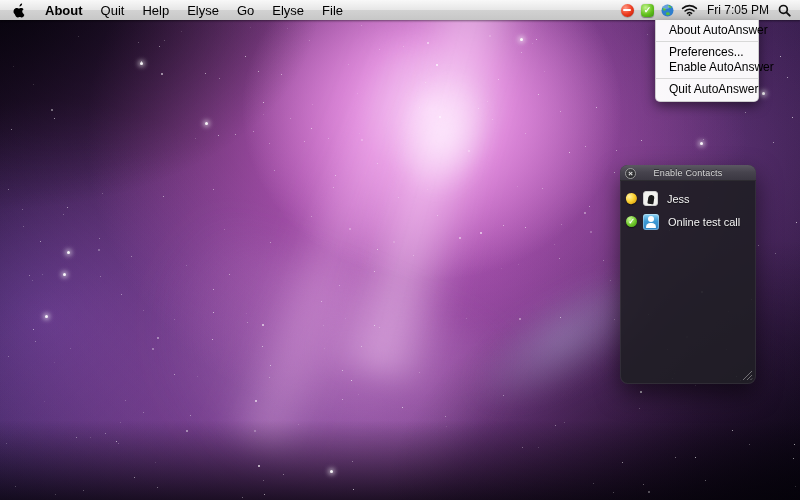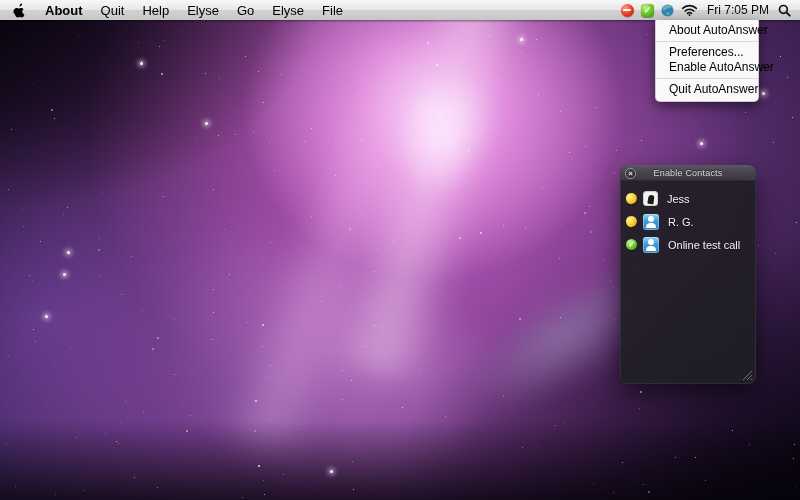--- a/index.html
+++ b/index.html
@@ -448,25 +448,20 @@
       <div class="close-btn">×</div>
       <div class="panel-title">Enable Contacts</div>
     </div>
     <div class="contacts-list">
       <div class="contact-row">
         <div class="status-dot away"></div>
         <div class="avatar photo-jess"></div>
         <div class="contact-name">Jess</div>
       </div>
       <div class="contact-row">
-        <div class="status-dot away"></div>
-        <div class="avatar skype-default"></div>
-        <div class="contact-name">R. G.</div>
-      </div>
-      <div class="contact-row">
         <div class="status-dot online">✓</div>
         <div class="avatar skype-default"></div>
         <div class="contact-name">Online test call</div>
       </div>
     </div>
     <div class="resize-grip">
       <svg width="11" height="11" viewBox="0 0 11 11">
         <path d="M1 10L10 1M5 10l5-5M8.5 10L10 8.5" stroke="rgba(215,215,215,0.45)" stroke-width="1" fill="none"></path>
       </svg>
     </div>

